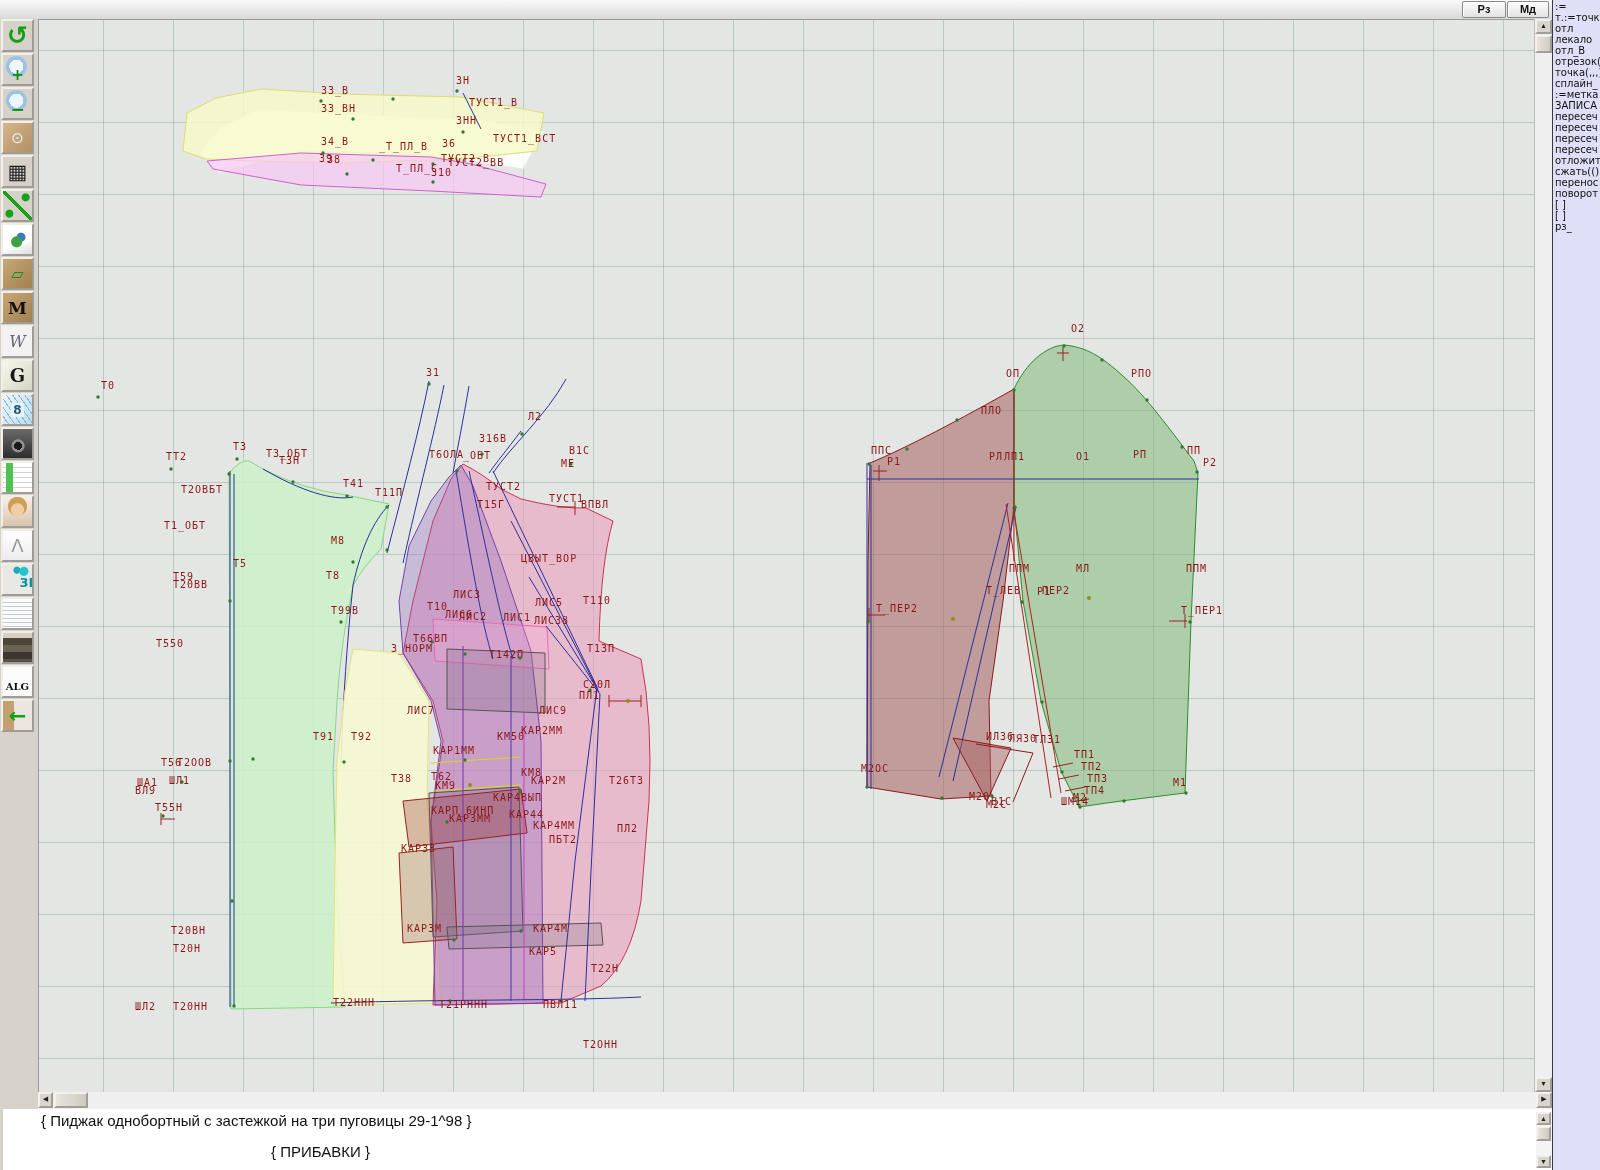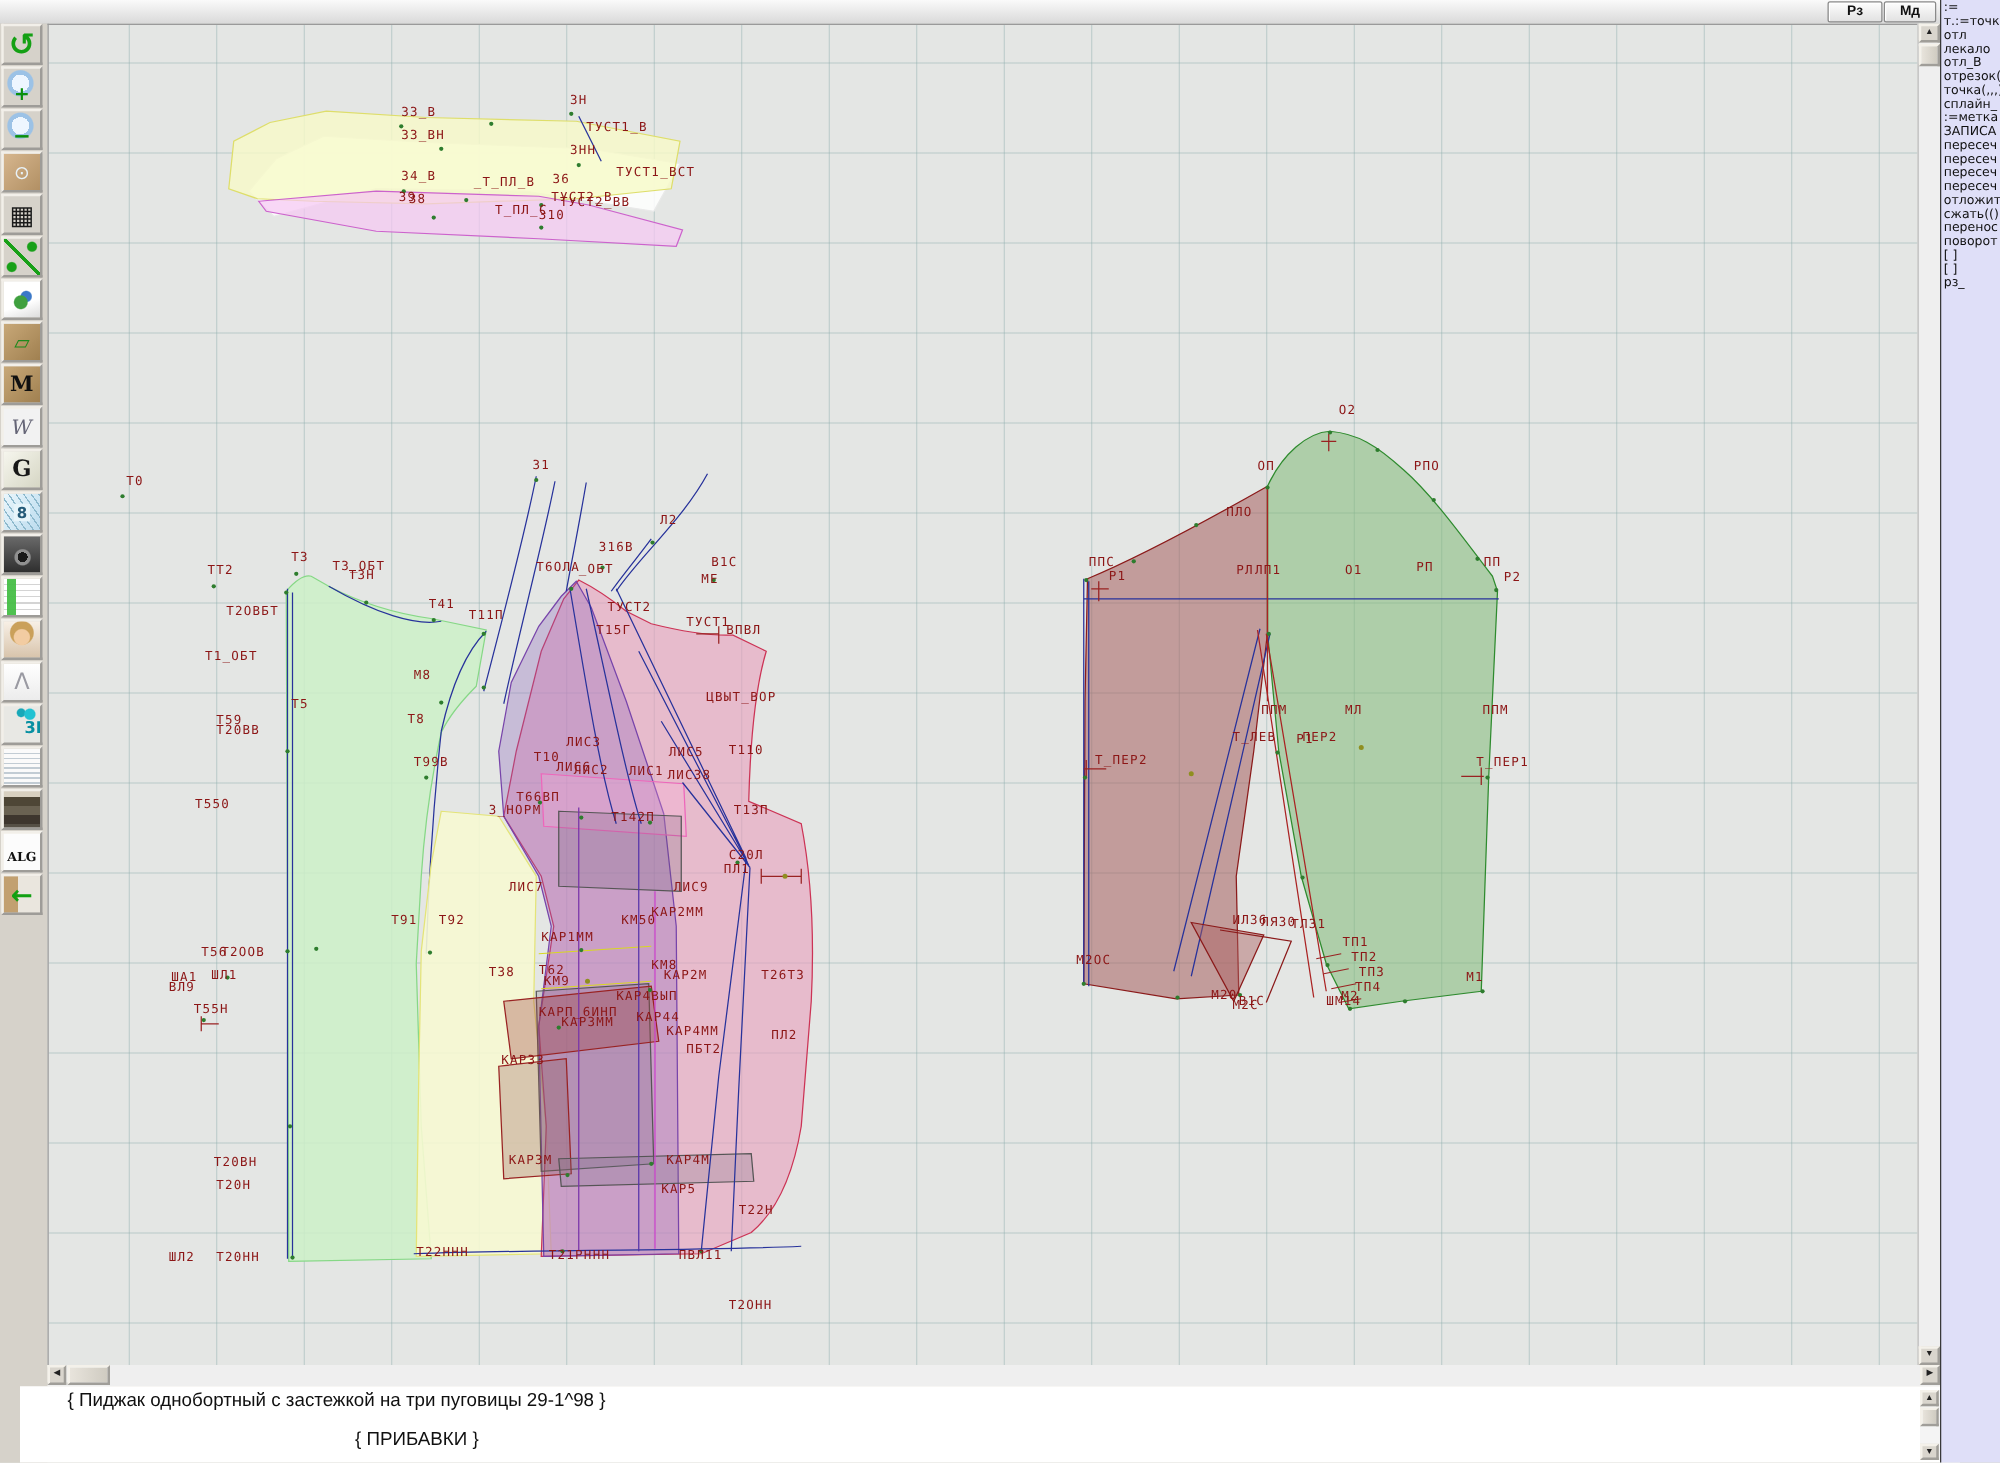--- a/index.html
+++ b/index.html
@@ -85,21 +85,21 @@
   .sb{position:absolute;background:#efefef;}
   .sb-btn{position:absolute;background:#d9d5cd;border:2px outset #f4f1ea;box-sizing:border-box;
           font-size:7px;line-height:10px;text-align:center;color:#222;}
   .sb-thumb{position:absolute;background:linear-gradient(90deg,#e8e4dc,#cfcbc1);
             border:2px outset #f4f1ea;box-sizing:border-box;}
   #vscroll{left:1534px;top:19px;width:18px;height:1073px;border-left:1px solid #bbb;}
   #hscroll{left:38px;top:1092px;width:1514px;height:17px;}
   #txtscroll{left:1536px;top:1112px;width:16px;height:56px;background:#f4f4f4;}
 
   
-  #status{position:absolute;left:16px;top:1109px;width:1552px;height:61px;background:#ffffff;}
+  #status{position:absolute;left:3px;top:1109px;width:1552px;height:61px;background:#ffffff;}
   #status .line1{position:absolute;left:38px;top:3px;font-size:15px;color:#101010;}
   #status .line2{position:absolute;left:268px;top:34px;font-size:15px;color:#101010;}
 
   
   #cmdpanel{position:absolute;left:1552px;top:0;width:48px;height:1170px;background:#dfdff8;
             border-left:1px solid #3a3a3a;box-sizing:border-box;overflow:hidden;
             font-family:"DejaVu Sans",sans-serif;font-size:10px;line-height:11px;color:#101010;
             padding:1px 0 0 2px;white-space:nowrap;}
 </style>
 </head>
@@ -369,21 +369,21 @@
       <span class="lbl" style="left: 440px; top: 414px;">З16В</span>
       <span class="lbl" style="left: 390px; top: 430px;">Т6ОЛА</span>
       <span class="lbl" style="left: 424px; top: 431px;">_ОБТ</span>
       <span class="lbl" style="left: 530px; top: 426px;">В1С</span>
       <span class="lbl" style="left: 522px; top: 439px;">МЕ</span>
       <span class="lbl" style="left: 336px; top: 468px;">Т11П</span>
       <span class="lbl" style="left: 447px; top: 462px;">ТУСТ2</span>
       <span class="lbl" style="left: 438px; top: 480px; text-align: right;">Т15Г</span>
       <span class="lbl" style="left: 510px; top: 474px;">ТУСТ1</span>
       <span class="lbl" style="left: 542px; top: 480px;">ВПВЛ</span>
-      <span class="lbl" style="left: 482px; top: 534px; margin-left: 44px;">ЦВЫТ_ВОР</span>
+      <span class="lbl" style="left: 482px; top: 534px;">ЦВЫТ_ВОР</span>
       <span class="lbl" style="left: 388px; top: 582px;">Т10</span>
       <span class="lbl" style="left: 414px; top: 570px;">ЛИС3</span>
       <span class="lbl" style="left: 496px; top: 578px;">ЛИС5</span>
       <span class="lbl" style="left: 544px; top: 576px;">Т110</span>
       <span class="lbl" style="left: 406px; top: 590px;">ЛИС6</span>
       <span class="lbl" style="left: 420px; top: 592px;">ЛИС2</span>
       <span class="lbl" style="left: 464px; top: 593px;">ЛИС1</span>
       <span class="lbl" style="left: 495px; top: 596px;">ЛИС38</span>
       <span class="lbl" style="left: 374px; top: 614px;">Т66ВП</span>
       <span class="lbl" style="left: 352px; top: 624px;">З_НОРМ</span>

